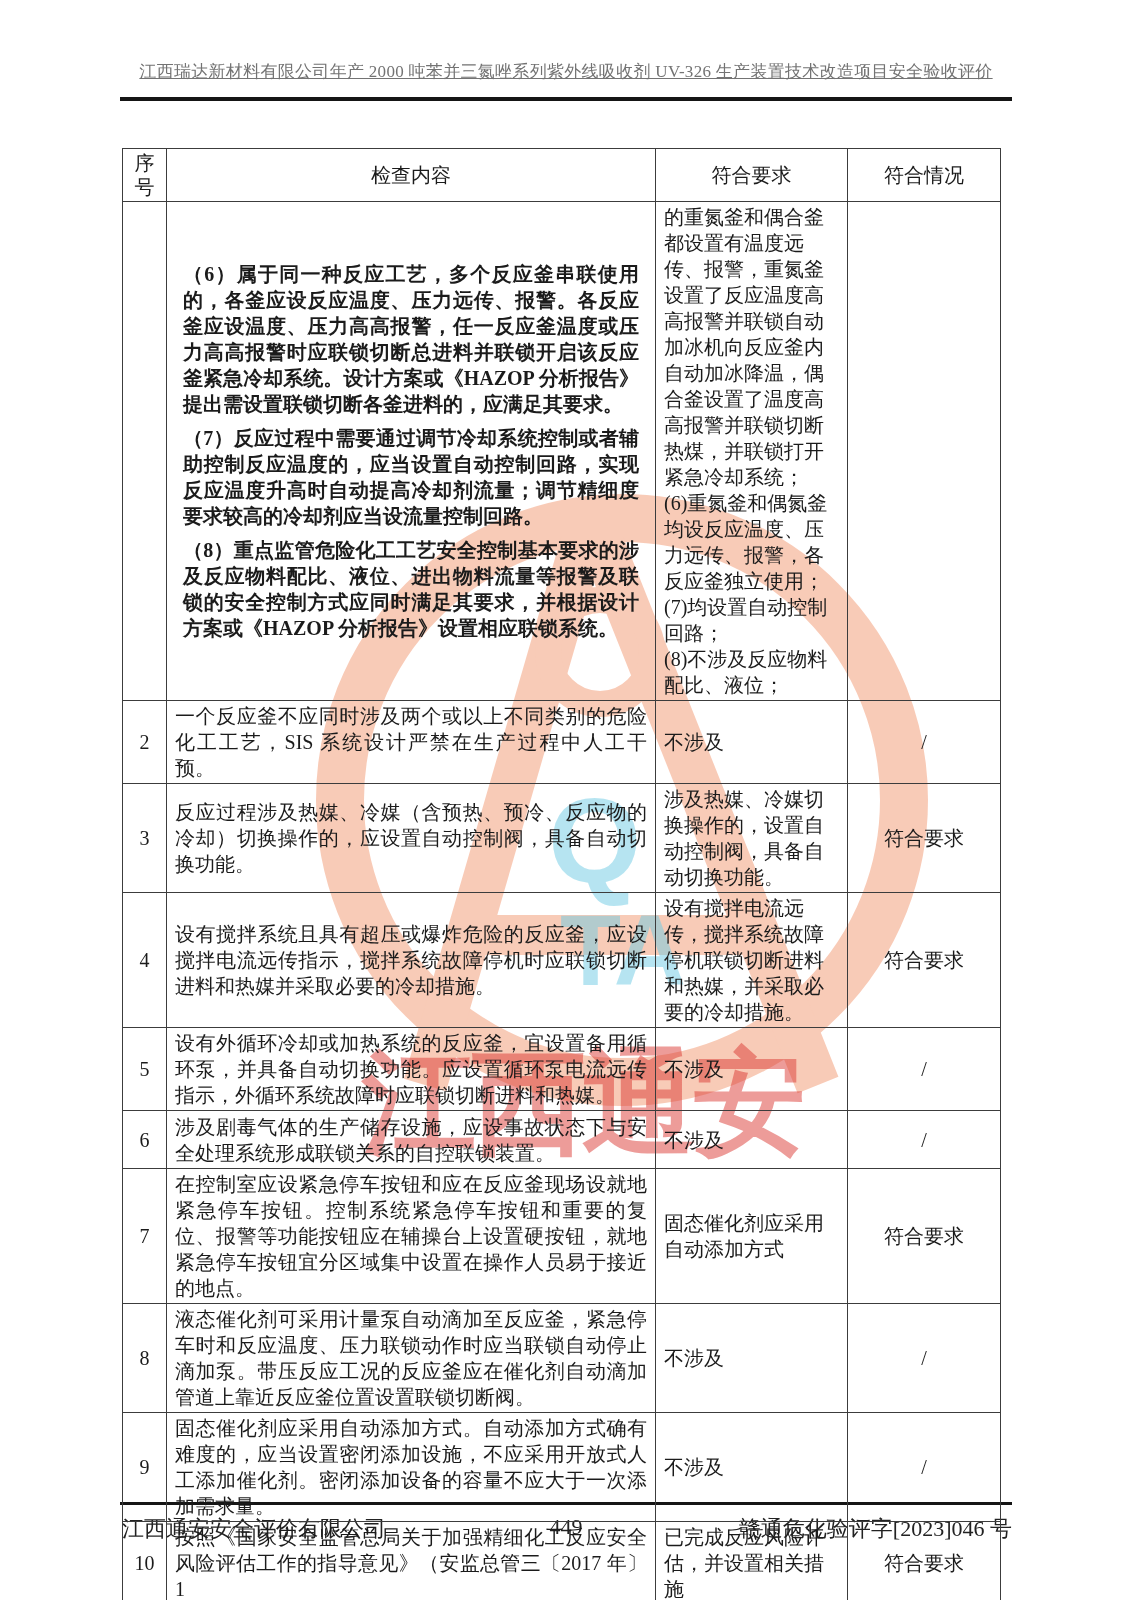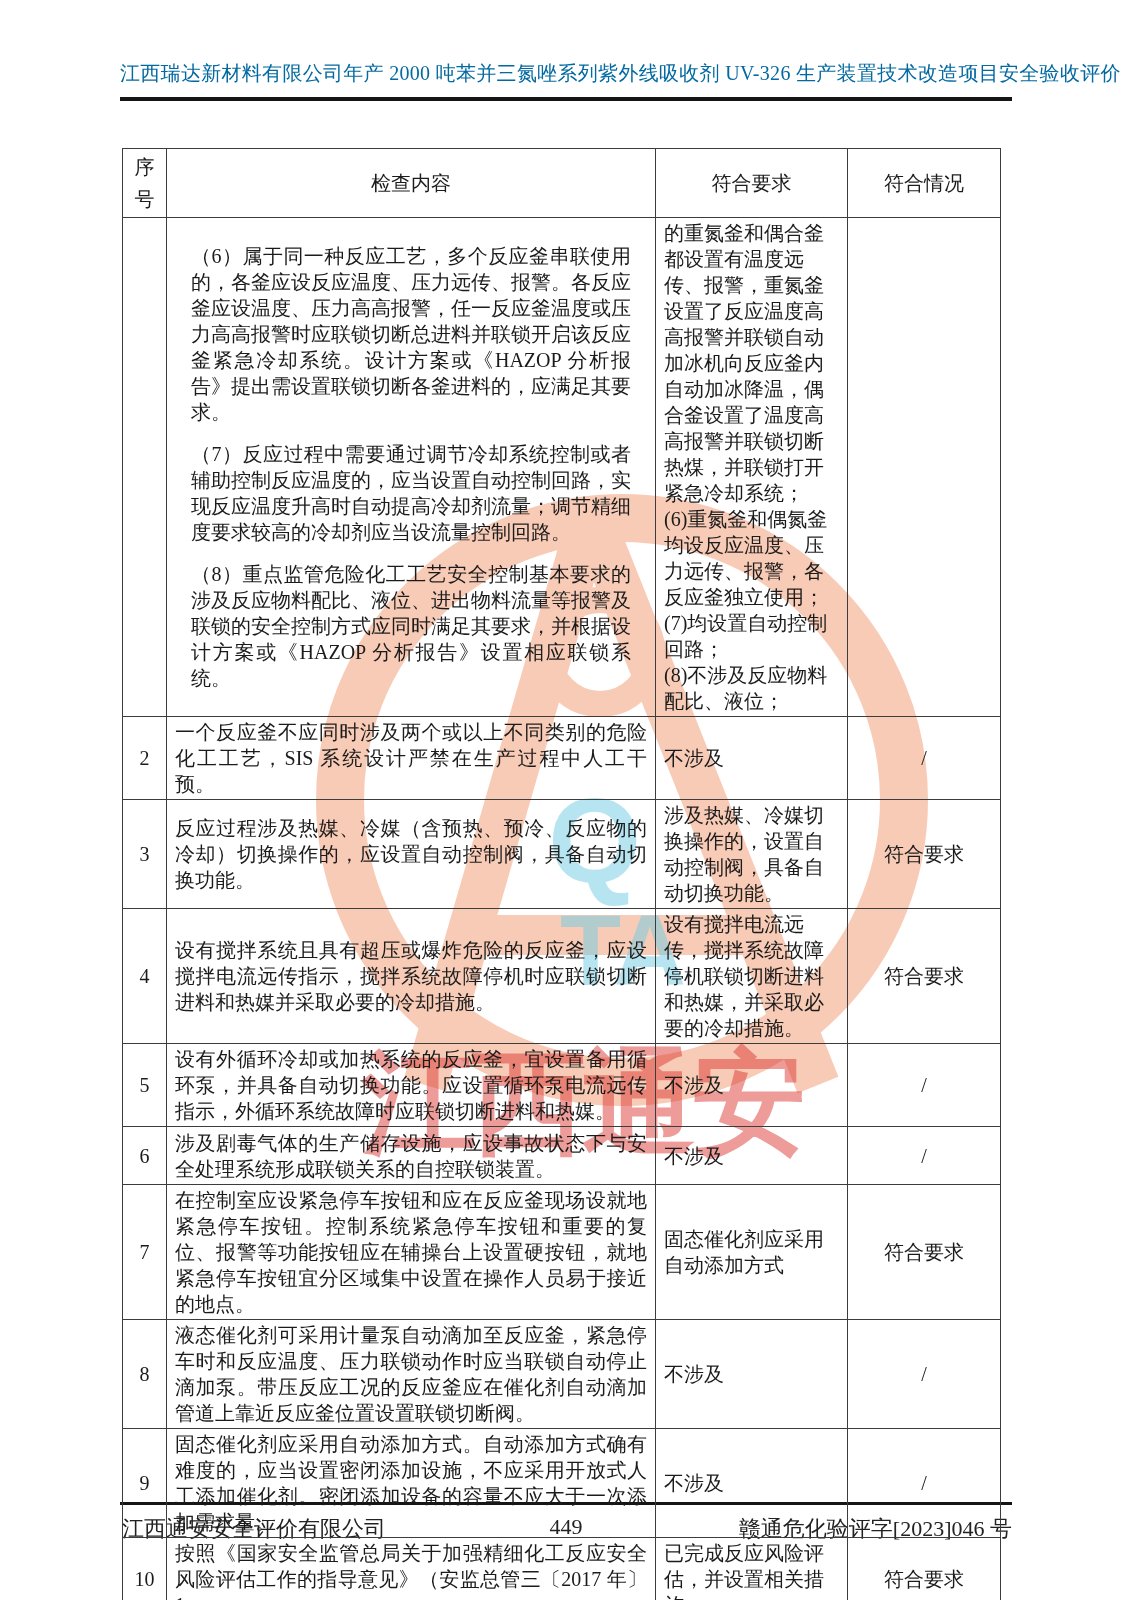--- a/index.html
+++ b/index.html
@@ -5,43 +5,44 @@
   html,body{margin:0;padding:0;background:#e8e8e8;}
   .page{
     position:relative;width:1131px;height:1600px;margin:0 auto;
     background:#ffffff;overflow:hidden;
     font-family:"Liberation Serif","DejaVu Serif",serif;
     color:#1c1c1c;
   }
   
   .doc-header{
     position:absolute;left:120px;top:60px;width:892px;
-    text-align:center;font-size:20px;letter-spacing:.3px;color:#0369a1;
+    text-align:center;font-size:17px;letter-spacing:.3px;color:#737373;
     white-space:nowrap;
+    text-decoration:underline;
   }
   .header-rule{
     position:absolute;left:120px;top:97px;width:892px;height:4px;background:#151515;
   }
   
   .watermark{position:absolute;left:0;top:0;width:1131px;height:1600px;z-index:0;pointer-events:none;}
   
   .tbl-wrap{position:absolute;left:122px;top:148px;width:878px;z-index:1;}
   table.checklist{
     border-collapse:collapse;table-layout:fixed;width:878px;
     font-size:20px;line-height:26px;color:#1b1b1b;background:transparent;
   }
   table.checklist td,table.checklist th{
     border:1.5px solid #3c3c3c;vertical-align:middle;
     padding:2px 8px;background:transparent;font-weight:normal;
   }
   th.h{font-weight:bold;text-align:center;font-size:20px;}
-  th.h-no{word-break:break-all;line-height:32px;padding:0 10px;}
+  th.h-no{word-break:break-all;line-height:24px;padding:0 10px;}
   td.c-no{text-align:center;}
   td.c-content{text-align:justify;}
-  td.c-content p{margin:16px;}
+  td.c-content p{margin:8px;font-weight:bold;}
   td.c-actual{padding:2px 5px;}
   td.c-actual p{margin:0;}
   td.c-comp{text-align:center;}
   td.vtop{vertical-align:top;}
   tr.hrow{height:50px;}
   tr.r1{height:475px;} tr.r2{height:53px;} tr.r3{height:105px;}
   tr.r4{height:128px;} tr.r5{height:77px;}  tr.r6{height:58px;}
   tr.r7{height:124px;} tr.r8{height:107px;} tr.r9{height:104px;}
   tr.r10{height:46px;}
   

